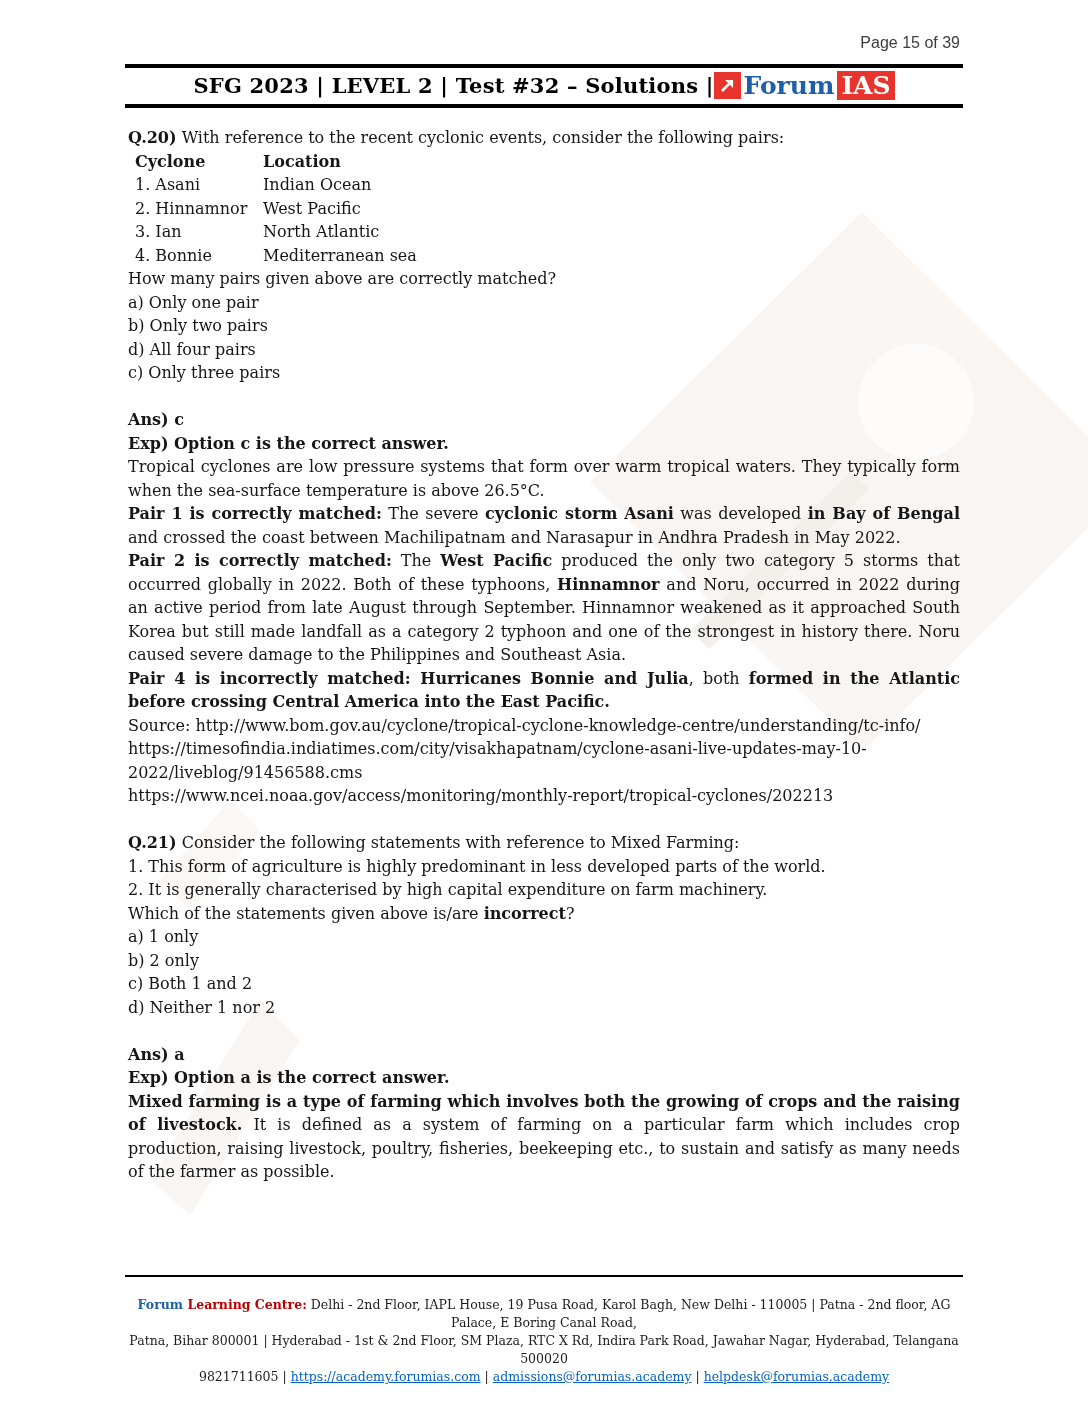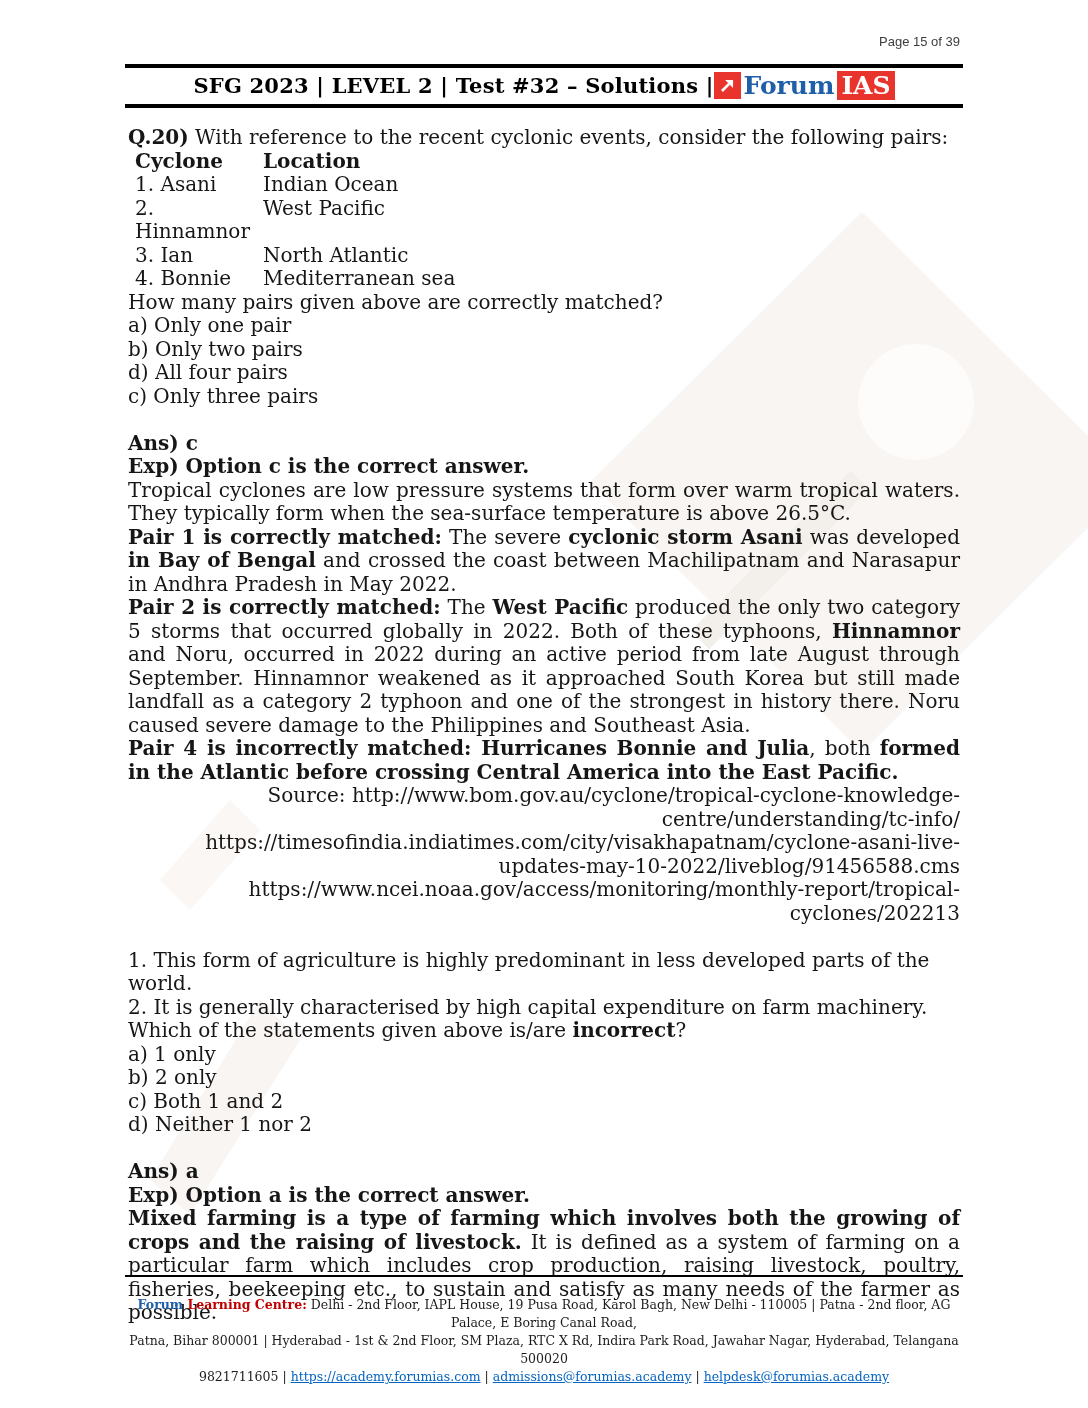--- a/index.html
+++ b/index.html
@@ -18,21 +18,21 @@
     font-family:"DejaVu Serif", serif;
     color:var(--text);
     overflow:hidden;
   }
   
   .watermark{position:absolute;inset:0;z-index:0;pointer-events:none;}
   
   .page-num{
     position:absolute;top:34px;right:128px;z-index:2;
     font-family:"Liberation Sans", sans-serif;
-    font-size:13px;color:#3d3d3d;
+    font-size:16px;color:#3d3d3d;
   }
   
   .header{
     position:absolute;left:125px;right:125px;top:64px;z-index:2;
     border-top:4px solid #000;
     border-bottom:4px solid #000;
     padding:3px 0 4px 0;
     display:flex;align-items:center;justify-content:center;gap:0;
   }
   .header-title{
@@ -50,28 +50,28 @@
   }
   .logo-ias{
     font-size:25px;font-weight:bold;color:#fff;background:var(--brand-red);
     padding:0 4px;line-height:29px;display:inline-block;
     font-family:"DejaVu Serif", serif;
     text-align:right;
   }
   
   .content{
     position:absolute;left:128px;right:128px;top:126px;z-index:1;
-    font-size:20px;line-height:23.5px;
+    font-size:16px;line-height:23.5px;
   }
   .line{white-space:pre-wrap;}
   .just{text-align:justify;}
   .blank{height:23.5px;}
   .b{font-weight:bold;}
   .pair-table .row{display:grid;grid-template-columns:128px 1fr;padding-left:7px;}
-  .src{overflow-wrap:anywhere;text-align:right;}
+  .src{overflow-wrap:anywhere;}
   
   .blue{color:var(--brand-blue);font-weight:bold;}
   .red{color:var(--footer-red);font-weight:bold;}
   .link{color:var(--link-blue);text-decoration:underline;}
   
   .footer{
     position:absolute;left:125px;right:125px;bottom:22px;z-index:2;
     border-top:2px solid #000;
     padding-top:19px;
     text-align:center;
@@ -151,20 +151,21 @@
     <div class="line just"><span class="b">Pair 1 is correctly matched:</span><span> The severe </span><span class="b">cyclonic storm Asani</span><span> was developed </span><span class="b">in Bay of Bengal</span><span> and crossed the coast between Machilipatnam and Narasapur in Andhra Pradesh in May 2022.</span></div>
     <div class="line just"><span class="b">Pair 2 is correctly matched:</span><span> The </span><span class="b">West Pacific</span><span> produced the only two category 5 storms that occurred globally in 2022. Both of these typhoons, </span><span class="b">Hinnamnor</span><span> and Noru, occurred in 2022 during an active period from late August through September. Hinnamnor weakened as it approached South Korea but still made landfall as a category 2 typhoon and one of the strongest in history there. Noru caused severe damage to the Philippines and Southeast Asia.</span></div>
     <div class="line just"><span class="b">Pair 4 is incorrectly matched: Hurricanes Bonnie and Julia</span><span>, both </span><span class="b">formed in the Atlantic before crossing Central America into the East Pacific.</span></div>
 
     <div class="line src">Source: http://www.bom.gov.au/cyclone/tropical-cyclone-knowledge-centre/understanding/tc-info/</div>
     <div class="line src">https://timesofindia.indiatimes.com/city/visakhapatnam/cyclone-asani-live-updates-may-10-2022/liveblog/91456588.cms</div>
     <div class="line src">https://www.ncei.noaa.gov/access/monitoring/monthly-report/tropical-cyclones/202213</div>
 
     <div class="blank"></div>
 
+    <div class="line"><span class="b">Q.21)</span><span> Consider the following statements with reference to Mixed Farming:</span></div>
     <div class="line">1. This form of agriculture is highly predominant in less developed parts of the world.</div>
     <div class="line">2. It is generally characterised by high capital expenditure on farm machinery.</div>
     <div class="line"><span>Which of the statements given above is/are </span><span class="b">incorrect</span><span>?</span></div>
     <div class="line">a) 1 only</div>
     <div class="line">b) 2 only</div>
     <div class="line">c) Both 1 and 2</div>
     <div class="line">d) Neither 1 nor 2</div>
 
     <div class="blank"></div>
 

